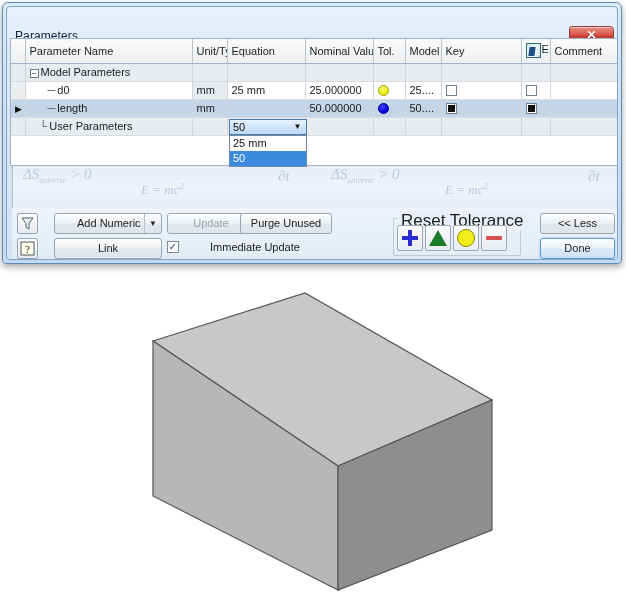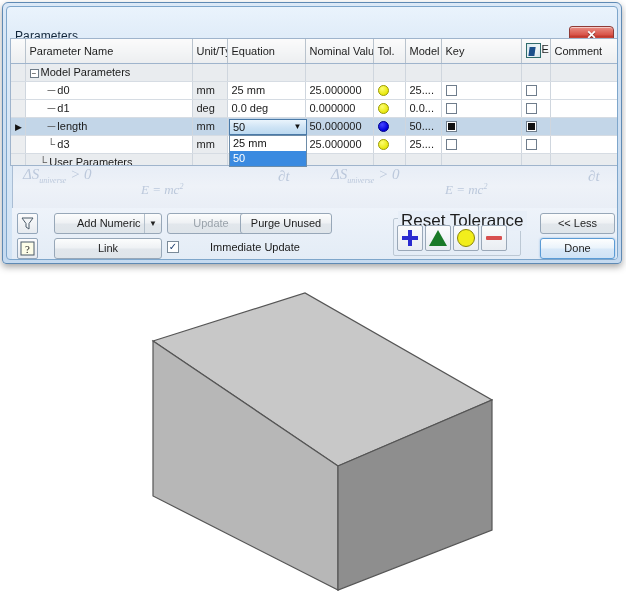--- a/index.html
+++ b/index.html
@@ -295,64 +295,36 @@
               <td class="unit">mm</td>
               <td>25 mm</td>
               <td>25.000000</td>
               <td><span class="dot yellow"></span></td>
               <td>25....</td>
               <td><span class="cbx"></span></td>
               <td><span class="cbx"></span></td>
               <td style="border-right:none"></td>
             </tr>
 
-            <tr>
-              <td class="sel-marker"></td>
-              <td>
-                <span class="tree-ind" style="padding-left:18px"></span><span class="tree-dash">─</span> <span>d1</span>
-              </td>
-              <td class="unit">deg</td>
-              <td>0.0 deg</td>
-              <td>0.000000</td>
-              <td><span class="dot yellow"></span></td>
-              <td>0.0...</td>
-              <td><span class="cbx"></span></td>
-              <td><span class="cbx"></span></td>
-              <td style="border-right:none"></td>
-            </tr>
 
             <tr class="row-sel">
               <td class="sel-marker"><span class="arrow-mark">▶</span></td>
               <td>
                 <span class="tree-ind" style="padding-left:18px"></span><span class="tree-dash">─</span> <span>length</span>
               </td>
               <td class="unit">mm</td>
               <td></td>
               <td>50.000000</td>
               <td><span class="dot blue"></span></td>
               <td>50....</td>
               <td><span class="cbx checked"></span></td>
               <td><span class="cbx checked"></span></td>
               <td style="border-right:none"></td>
             </tr>
 
-            <tr>
-              <td class="sel-marker"></td>
-              <td>
-                <span class="tree-ind" style="padding-left:18px"></span><span class="tree-dash">└</span> <span>d3</span>
-              </td>
-              <td class="unit">mm</td>
-              <td></td>
-              <td>25.000000</td>
-              <td><span class="dot yellow"></span></td>
-              <td>25....</td>
-              <td><span class="cbx"></span></td>
-              <td><span class="cbx"></span></td>
-              <td style="border-right:none"></td>
-            </tr>
 
             <tr class="group">
               <td class="sel-marker"></td>
               <td>
                 <span style="display:inline-block;padding-left:10px"></span><span class="tree-dash">└</span> <span>User Parameters</span>
               </td>
               <td class="unit"></td>
               <td></td>
               <td></td>
               <td></td>

